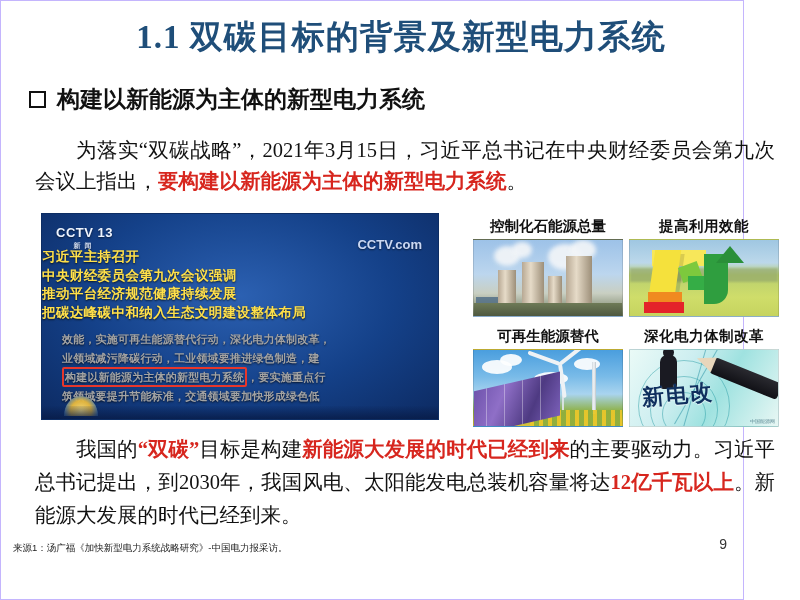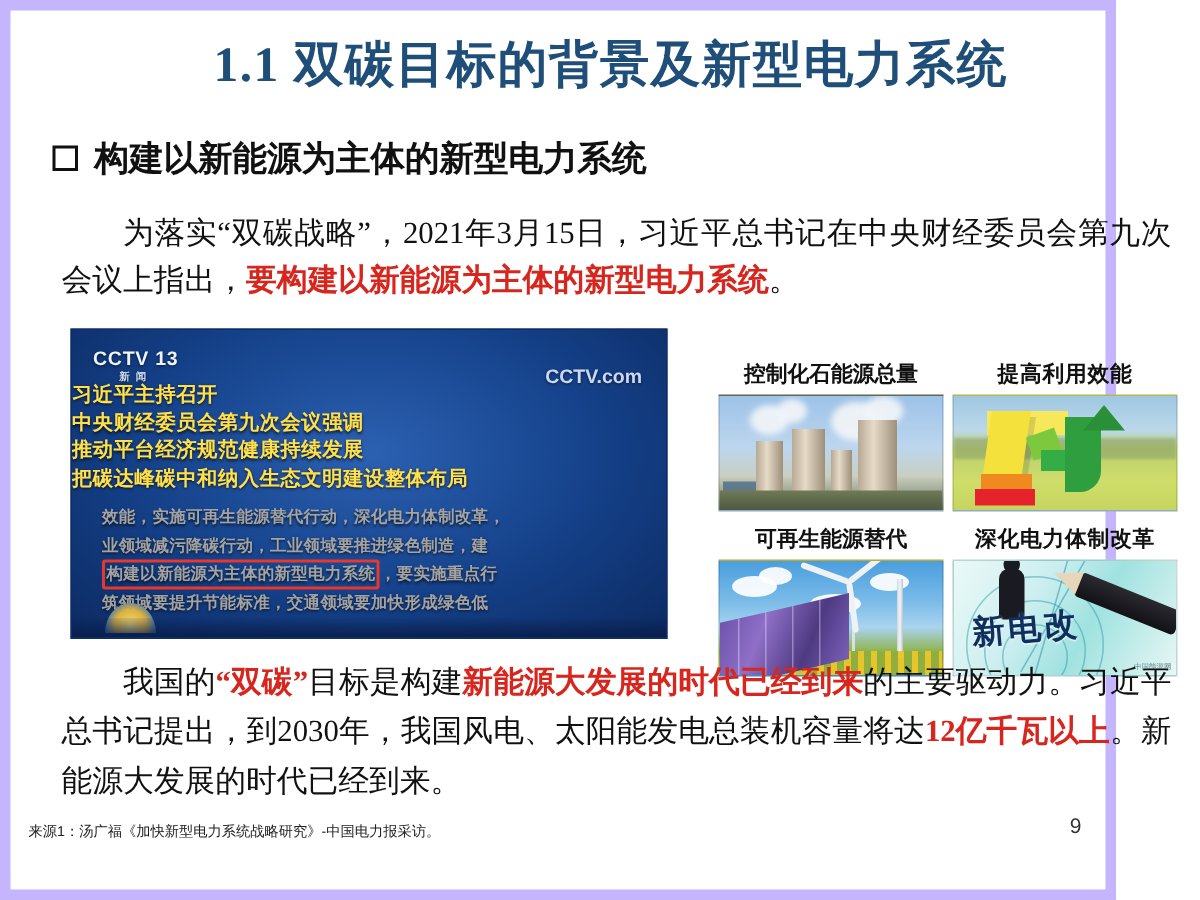--- a/index.html
+++ b/index.html
@@ -6,21 +6,21 @@
   html, body {
     width: 800px; height: 600px;
     background: #ffffff;
     font-family: "Liberation Sans", "DejaVu Sans", sans-serif;
     overflow: hidden;
   }
   #slide {
     position: relative;
     width: 744px; height: 600px;
     background: #ffffff;
-    border: 7px solid #c4b5fd;
+    border: 1px solid #c4b5fd;
   }
 
   
   #title {
     position: absolute;
     top: 14px; left: 0; width: 800px;
     text-align: center;
     font-family: "Liberation Serif", "DejaVu Serif", serif;
     font-size: 33px;
     font-weight: bold;
@@ -126,21 +126,21 @@
   }
   #tv .botbar {
     position:absolute; left:0; right:0; bottom:0; height:13px;
     background: linear-gradient(180deg, rgba(12,40,95,.1), rgba(8,28,72,.85));
   }
 
   
   #grid {
     position: absolute;
     left: 472px; top: 216px;
-    width: 306px; height: 205px; margin-top: 18px;
+    width: 306px; height: 205px;
   }
   .cell { position: absolute; width: 150px; }
   .cell .cap {
     font-family: "Liberation Sans", "DejaVu Sans", sans-serif;
     font-size: 14.5px; font-weight: bold; color: #111;
     text-align: center; white-space: nowrap; line-height: 19px;
   }
   .cell .thumb {
     width: 150px; height: 78px;
     margin-top: 3px;

